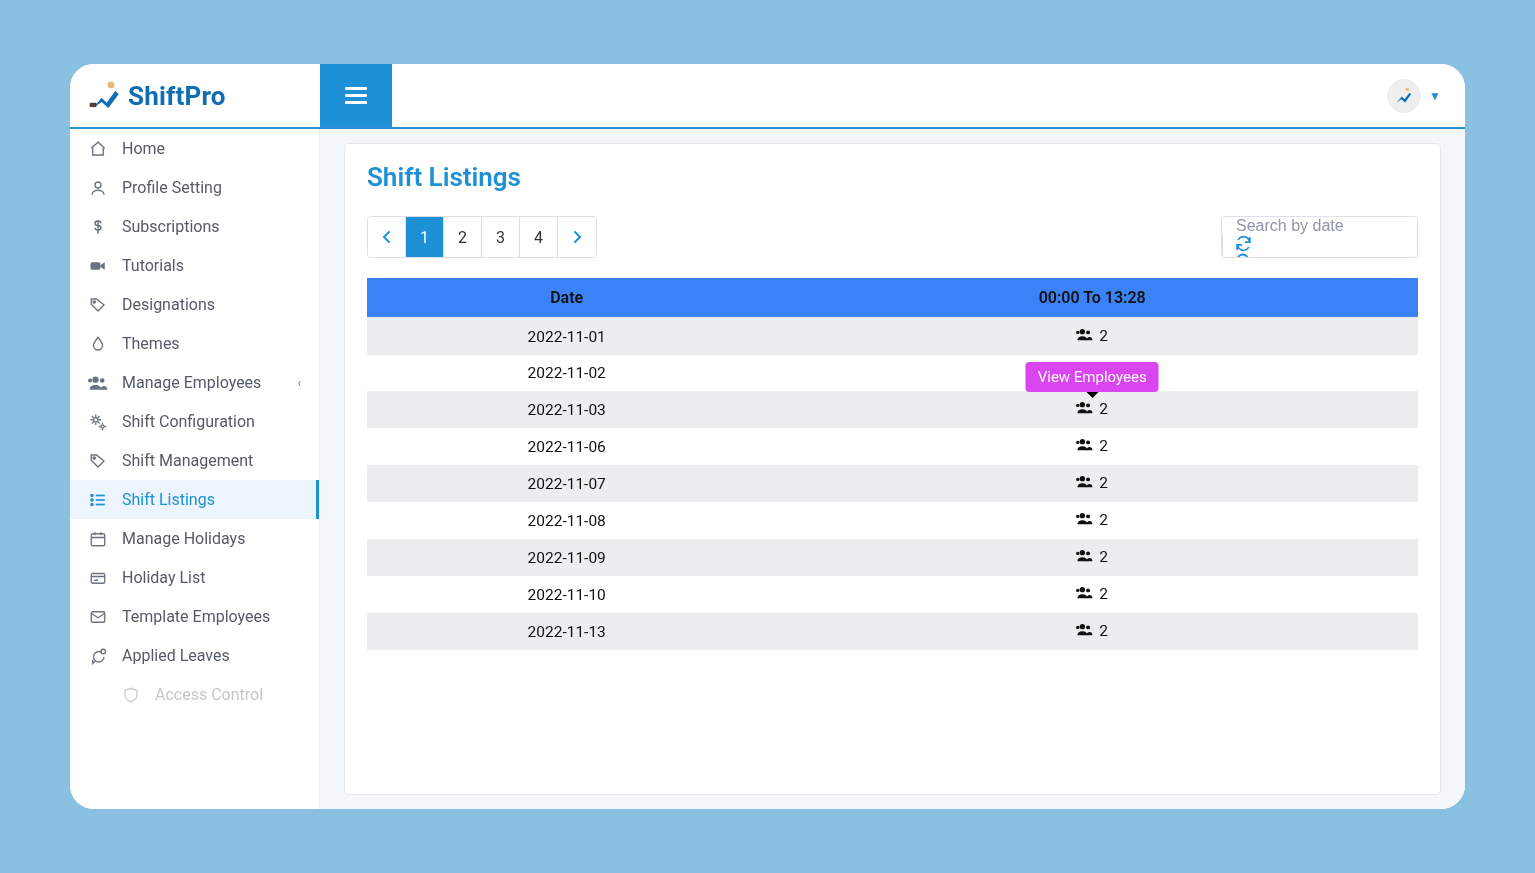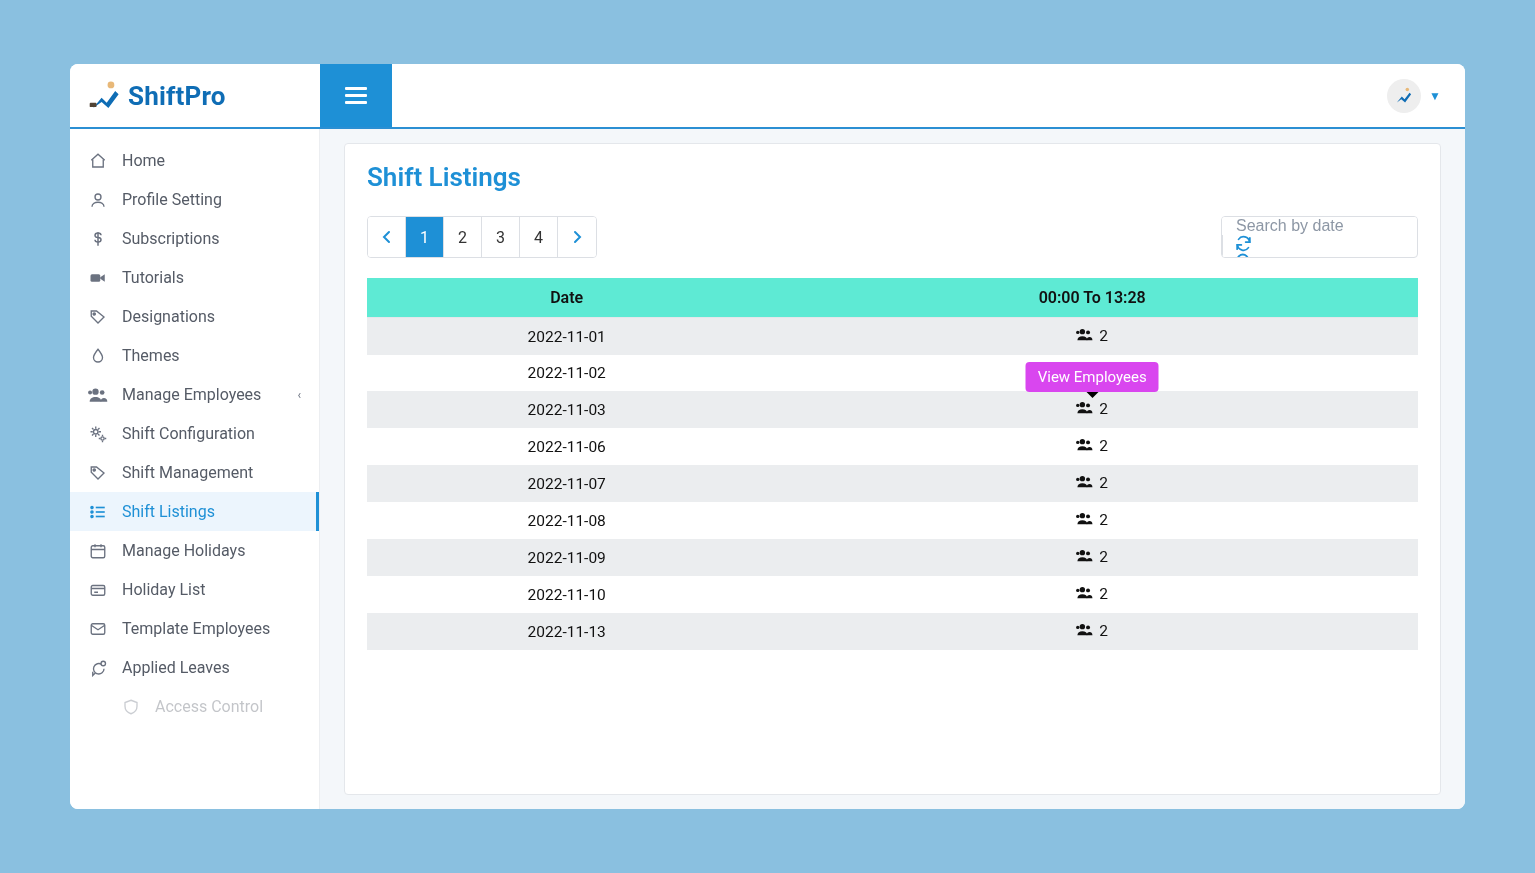--- a/index.html
+++ b/index.html
@@ -8,21 +8,21 @@
     background: #8ac0e0;
     width: 1535px;
     height: 873px;
     overflow: hidden;
     padding: 64px 70px;
   }
   .app-window {
     background: #fff;
     width: 100%;
     height: 100%;
-    border-radius: 8px;
+    border-radius: 24px;
     overflow: hidden;
     position: relative;
     display: flex;
     flex-direction: column;
   }
   .topbar {
     height: 65px;
     display: flex;
     align-items: stretch;
     border-bottom: 2px solid #2b8fd3;
@@ -78,21 +78,20 @@
   }
   .body-row {
     flex: 1;
     display: flex;
     min-height: 0;
   }
   .sidebar {
     width: 250px;
     border-right: 1px solid #eceef1;
     overflow: hidden;
-    padding-top: 12px;
     background: #fff;
   }
   .nav-item {
     display: flex;
     align-items: center;
     gap: 14px;
     padding: 10px 18px;
     color: #555b66;
     font-size: 16px;
     cursor: pointer;
@@ -193,21 +192,21 @@
     cursor: pointer;
     background: #fff;
   }
   .data-table { width: 100%; border-collapse: collapse; }
   .data-table thead th {
     text-align: center;
     font-weight: 600;
     color: #111;
     font-size: 16px;
     padding: 10px;
-    background: #5eead4;
+    background: #3b82f6;
     border-bottom: 1px solid #e4e7eb;
   }
   .data-table tbody td {
     text-align: center;
     padding: 9px 10px;
     font-size: 15.5px;
     color: #111;
   }
   .data-table tbody tr:nth-child(odd) td { background: #ebedef; }
   .data-table tbody tr:nth-child(even) td { background: #fff; }

